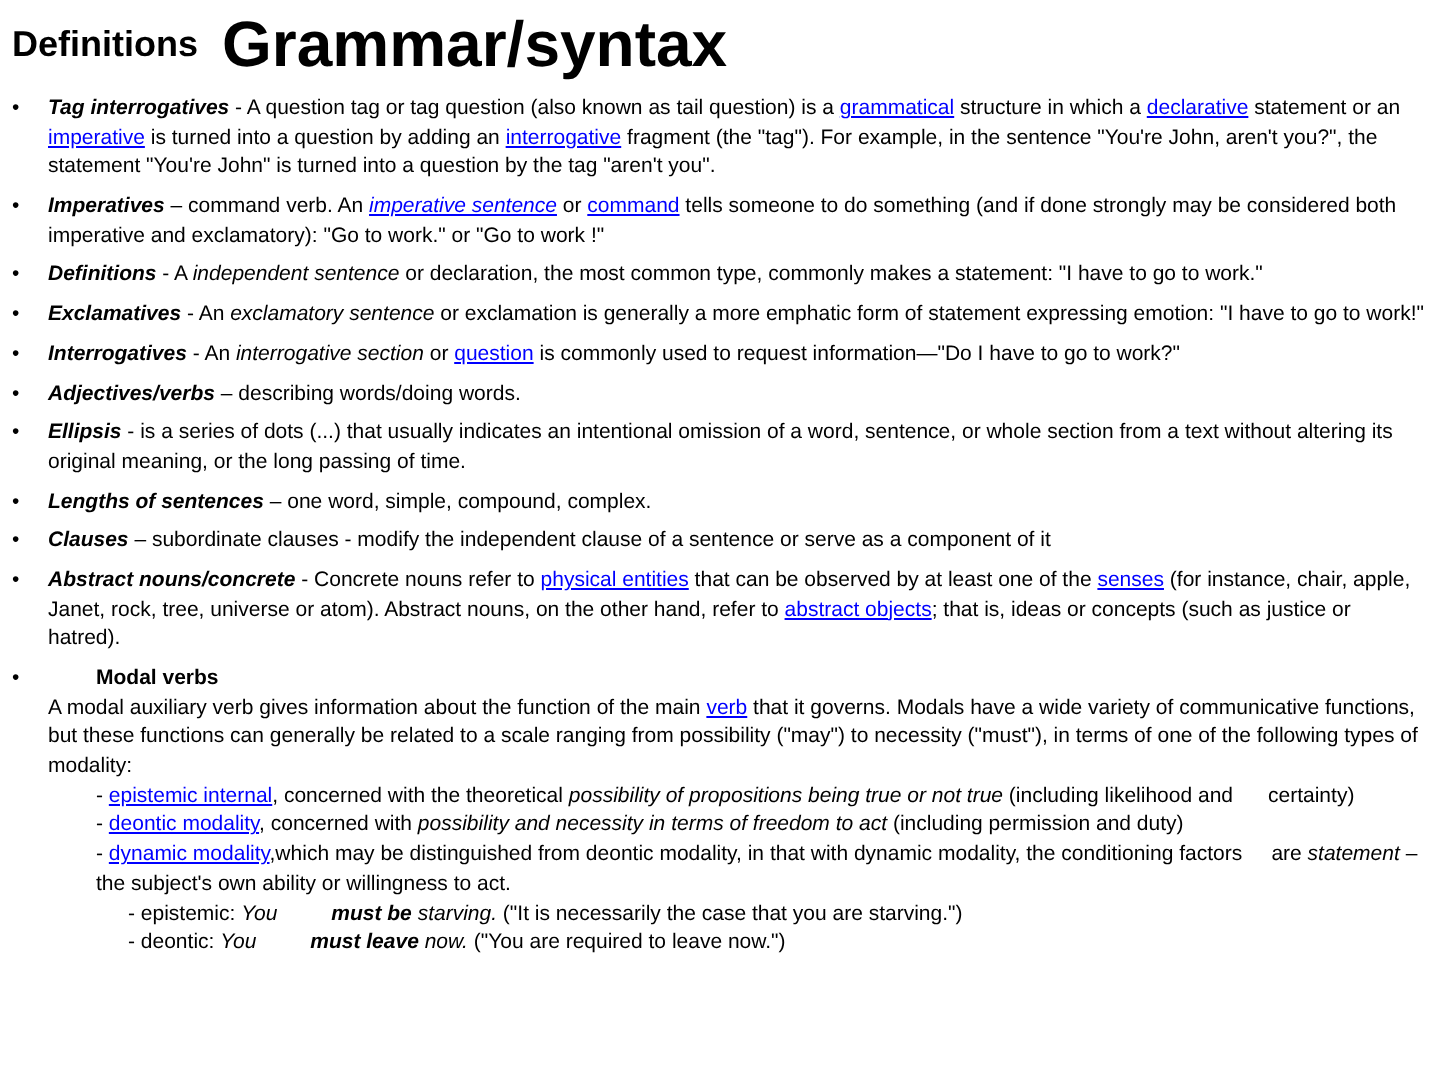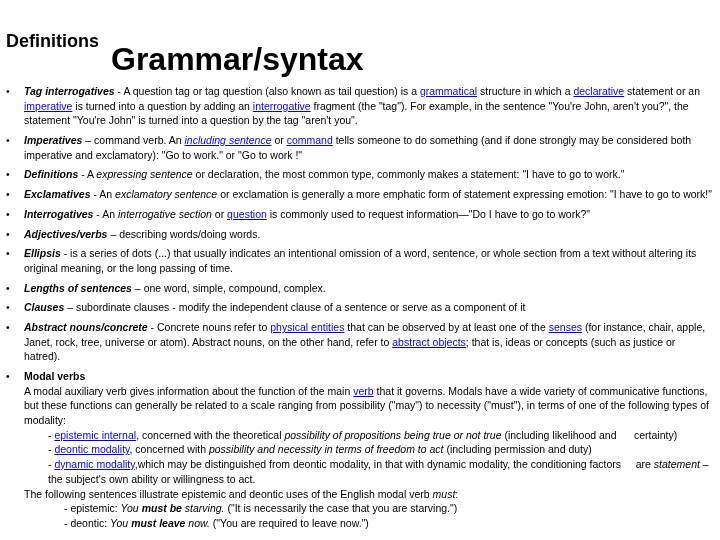--- a/index.html
+++ b/index.html
@@ -22,21 +22,20 @@
       font-weight: bold;
       color: #000;
       margin-right: 12px;
       white-space: nowrap;
     }
     #page-title {
       font-size: 32px;
       font-weight: bold;
       color: #000;
       font-family: Arial, sans-serif;
-      margin-top: 37px;
     }
     .bullet-list {
       list-style: none;
       padding: 0;
       margin: 0;
     }
     .bullet-list li {
       display: flex;
       align-items: flex-start;
       margin-bottom: 5px;
@@ -60,21 +59,21 @@
       font-size: 10.5px;
       line-height: 1.4;
     }
     .modal-indent {
       margin-left: 24px;
     }
     .modal-indent2 {
       margin-left: 40px;
     }
     .italic { font-style: italic; }
-    .bold { font-weight: bold; }
+    .bold { font-weight: bold; margin-left: 24px; }
     .bold-italic { font-weight: bold; font-style: italic; }
   </style>
 </head>
 <body>
 
 <div id="header">
   <span id="definitions-label">Definitions</span>
   <span id="page-title">Grammar/syntax</span>
 </div>
 
@@ -85,29 +84,29 @@
     <span class="bullet-content">
       <span class="bold-italic">Tag interrogatives</span>
       - A question tag or tag question (also known as tail question) is a <span class="link-style">grammatical</span> structure in which a <span class="link-style">declarative</span> statement or an <span class="link-style">imperative</span> is turned into a question by adding an <span class="link-style">interrogative</span> fragment (the "tag"). For example, in the sentence "You're John, aren't you?", the statement "You're John" is turned into a question by the tag "aren't you".
     </span>
   </li>
 
   <li>
     <span class="bullet-dot">•</span>
     <span class="bullet-content">
       <span class="bold-italic">Imperatives</span>
-      – command verb. An <span class="italic"><span class="link-style">including sentence</span></span> or <span class="link-style">command</span> tells someone to do something (and if done strongly may be considered both imperative and exclamatory): "Go to work." or "Go to work !"
+      – command verb. An <span class="italic"><span class="link-style">imperative sentence</span></span> or <span class="link-style">command</span> tells someone to do something (and if done strongly may be considered both imperative and exclamatory): "Go to work." or "Go to work !"
     </span>
   </li>
 
   <li>
     <span class="bullet-dot">•</span>
     <span class="bullet-content">
       <span class="bold-italic">Definitions</span>
-      - A <span class="italic">expressing sentence</span> or declaration, the most common type, commonly makes a statement: "I have to go to work."
+      - A <span class="italic">independent sentence</span> or declaration, the most common type, commonly makes a statement: "I have to go to work."
     </span>
   </li>
 
   <li>
     <span class="bullet-dot">•</span>
     <span class="bullet-content">
       <span class="bold-italic">Exclamatives</span>
       - An <span class="italic">exclamatory sentence</span> or exclamation is generally a more emphatic form of statement expressing emotion: "I have to go to work!"
     </span>
   </li>
@@ -169,23 +168,20 @@
       </div>
       <div class="modal-indent">
         - <span class="link-style">epistemic internal</span>, concerned with the theoretical <span class="italic">possibility of propositions being true or not true</span> (including likelihood and &nbsp;&nbsp;&nbsp;&nbsp; certainty)
       </div>
       <div class="modal-indent">
         - <span class="link-style">deontic modality</span>, concerned with <span class="italic">possibility and necessity in terms of freedom to act</span> (including permission and duty)
       </div>
       <div class="modal-indent">
         - <span class="link-style">dynamic modality</span>,which may be distinguished from deontic modality, in that with dynamic modality, the conditioning factors &nbsp;&nbsp;&nbsp; are <span class="italic">statement</span> – the subject's own ability or willingness to act.
       </div>
-      <div class="modal-section">
-        The following sentences illustrate epistemic and deontic uses of the English modal verb <span class="italic">must</span>:
-      </div>
       <div class="modal-indent2">
         - epistemic: <span class="italic">You <span class="bold">must be</span> starving.</span> ("It is necessarily the case that you are starving.")
       </div>
       <div class="modal-indent2">
         - deontic: <span class="italic">You <span class="bold">must leave</span> now.</span> ("You are required to leave now.")
       </div>
     </span>
   </li>
 
 </ul>

